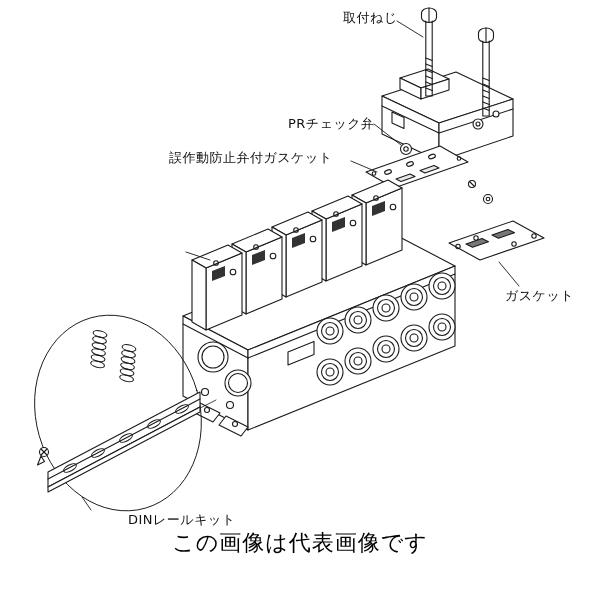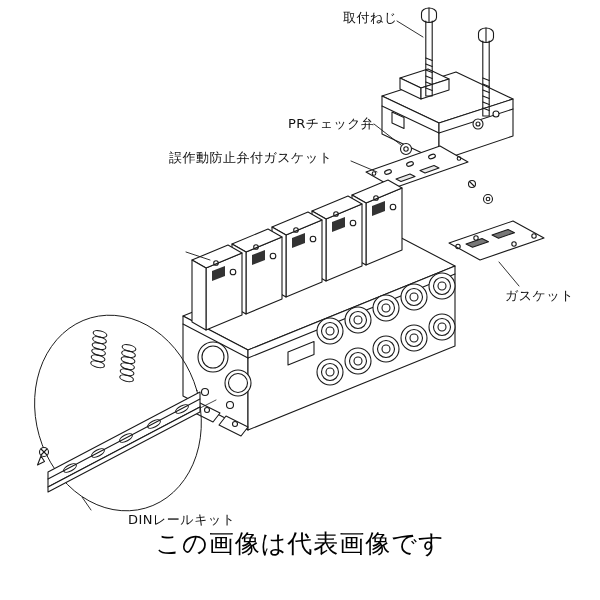--- a/index.html
+++ b/index.html
@@ -7,21 +7,21 @@
     position:relative;width:600px;height:600px;background:#ffffff;
     font-family:"DejaVu Sans","Liberation Sans",sans-serif;overflow:hidden;
   }
   .drawing{position:absolute;left:0;top:0;}
   .part-label{
     position:absolute;font-size:13px;color:#111;white-space:nowrap;
     letter-spacing:0.5px;line-height:1.2;
   }
   .caption-line{
     position:absolute;left:0;width:100%;text-align:center;
-    font-size:25px;color:#000;letter-spacing:1px;line-height:1.15;
+    font-size:22px;color:#000;letter-spacing:1px;line-height:1.15;
   }
 </style>
 </head>
 <body>
 
 <div class="stage">
 
   <svg class="drawing" width="600" height="600" viewBox="0 0 600 600" xmlns="http://www.w3.org/2000/svg">
     <defs>
       <g id="screw">

